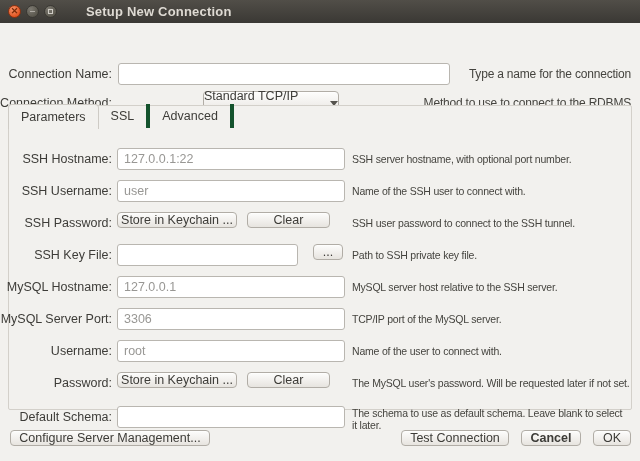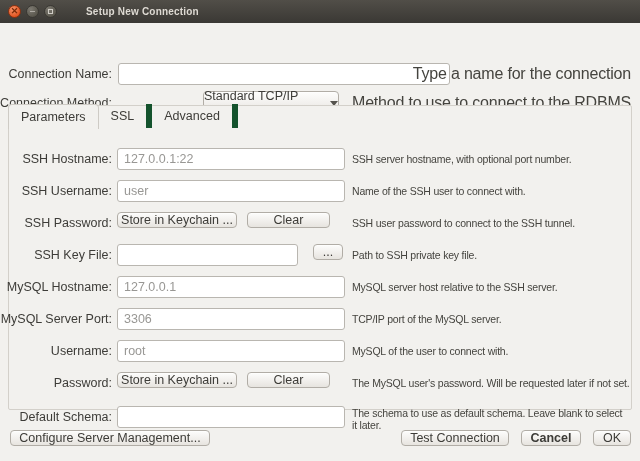--- a/index.html
+++ b/index.html
@@ -24,21 +24,21 @@
   }
   .winbtn.close {
     background:radial-gradient(circle at 35% 30%, #f69268, #e2531f 75%);
     border:1px solid #8e3110; color:#7a2a08; font-weight:bold;
   }
   .winbtn.gray {
     background:radial-gradient(circle at 35% 30%, #7e7b73, #565349 78%);
     border:1px solid #3a3833; color:#cfccc5;
   }
   .maxsq { width:5px; height:5px; border:1px solid #cfccc5; }
-  .title { font-weight:bold; font-size:10px; color:#dedad3; margin-left:24px; letter-spacing:0.2px; }
+  .title { font-weight:bold; font-size:13px; color:#dedad3; margin-left:24px; letter-spacing:0.2px; }
 
   
   .row { position:absolute; left:0; width:640px;margin-top:32px; }
   .lbl {
     position:absolute; left:-60px; top:0; width:172px; height:100%;
     text-align:right; font-size:12.5px; color:#3d3c38;
     display:flex; align-items:center; justify-content:flex-end;
     white-space:nowrap;
   }
   .input {
@@ -48,21 +48,21 @@
     outline:none;
   }
   .hint {
     position:absolute; left:352px; top:50%; transform:translateY(-50%);
     font-size:10.5px; letter-spacing:-0.2px; color:#45443f;
     width:280px; line-height:12px; white-space:nowrap;
   }
   .hint.wrap { white-space:normal; width:272px; }
   .tophint {
     position:absolute; right:9px; top:50%; transform:translateY(-50%);
-    font-size:16px; letter-spacing:-0.2px; color:#45443f; white-space:nowrap;
+    font-size:12px; letter-spacing:-0.2px; color:#45443f; white-space:nowrap;
   }
   .btn {
     border:1px solid #b1ada6; border-radius:4px;
     background:linear-gradient(#fdfdfc, #e7e4df);
     font-family:inherit; font-size:12.5px; color:#3d3c38;
     height:16px; display:flex; align-items:center; justify-content:center;
     cursor:default; box-shadow:0 1px 0 rgba(255,255,255,0.6) inset;
   }
   .caret {
     width:0; height:0; border:4px solid transparent;
@@ -72,21 +72,21 @@
   
   .tabbar {
     position:absolute; top:84px; left:8px; height:22px;
     display:flex; align-items:stretch; font-size:12.5px; z-index:2;
   }
   .tab { display:flex; align-items:center; padding:12px 12px; color:#3d3c38;margin-top:20px; }
   .tab.selected {
     background:#f2f1ee; border:1px solid #cecbc5; border-bottom:none;
     border-radius:4px 4px 0 0;
   }
-  .tab.plain { border-right:6px solid #14532d; }
+  .tab.plain { border-right:4px solid #14532d; }
   .panel {
     position:absolute; left:8px; top:105px; width:624px; height:305px;
     border:1px solid #d3d0ca; background:#f2f1ee; border-radius:2px; z-index:1;
   }
 
   
   .footerbtn { position:absolute; top:430px; }
 </style>
 </head>
 <body>
@@ -157,21 +157,21 @@
 
 <div class="row" style="top:276px;height:22px;z-index:3;">
   <div class="lbl">MySQL Server Port:</div>
   <input class="input" style="left: 117px; width: 228px;" value="3306">
   <div class="hint">TCP/IP port of the MySQL server.</div>
 </div>
 
 <div class="row" style="top:308px;height:22px;z-index:3;">
   <div class="lbl">Username:</div>
   <input class="input" style="left: 117px; width: 228px;" value="root">
-  <div class="hint">MySQL of the user to connect with.</div>
+  <div class="hint">Name of the user to connect with.</div>
 </div>
 
 <div class="row" style="top:340px;height:22px;z-index:3;">
   <div class="lbl">Password:</div>
   <div class="btn" style="position:absolute;left:117px;width:120px;">Store in Keychain ...</div>
   <div class="btn" style="position:absolute;left:247px;width:83px;">Clear</div>
   <div class="hint">The MySQL user's password. Will be requested later if not set.</div>
 </div>
 
 <div class="row" style="top:374px;height:26px;z-index:3;">

